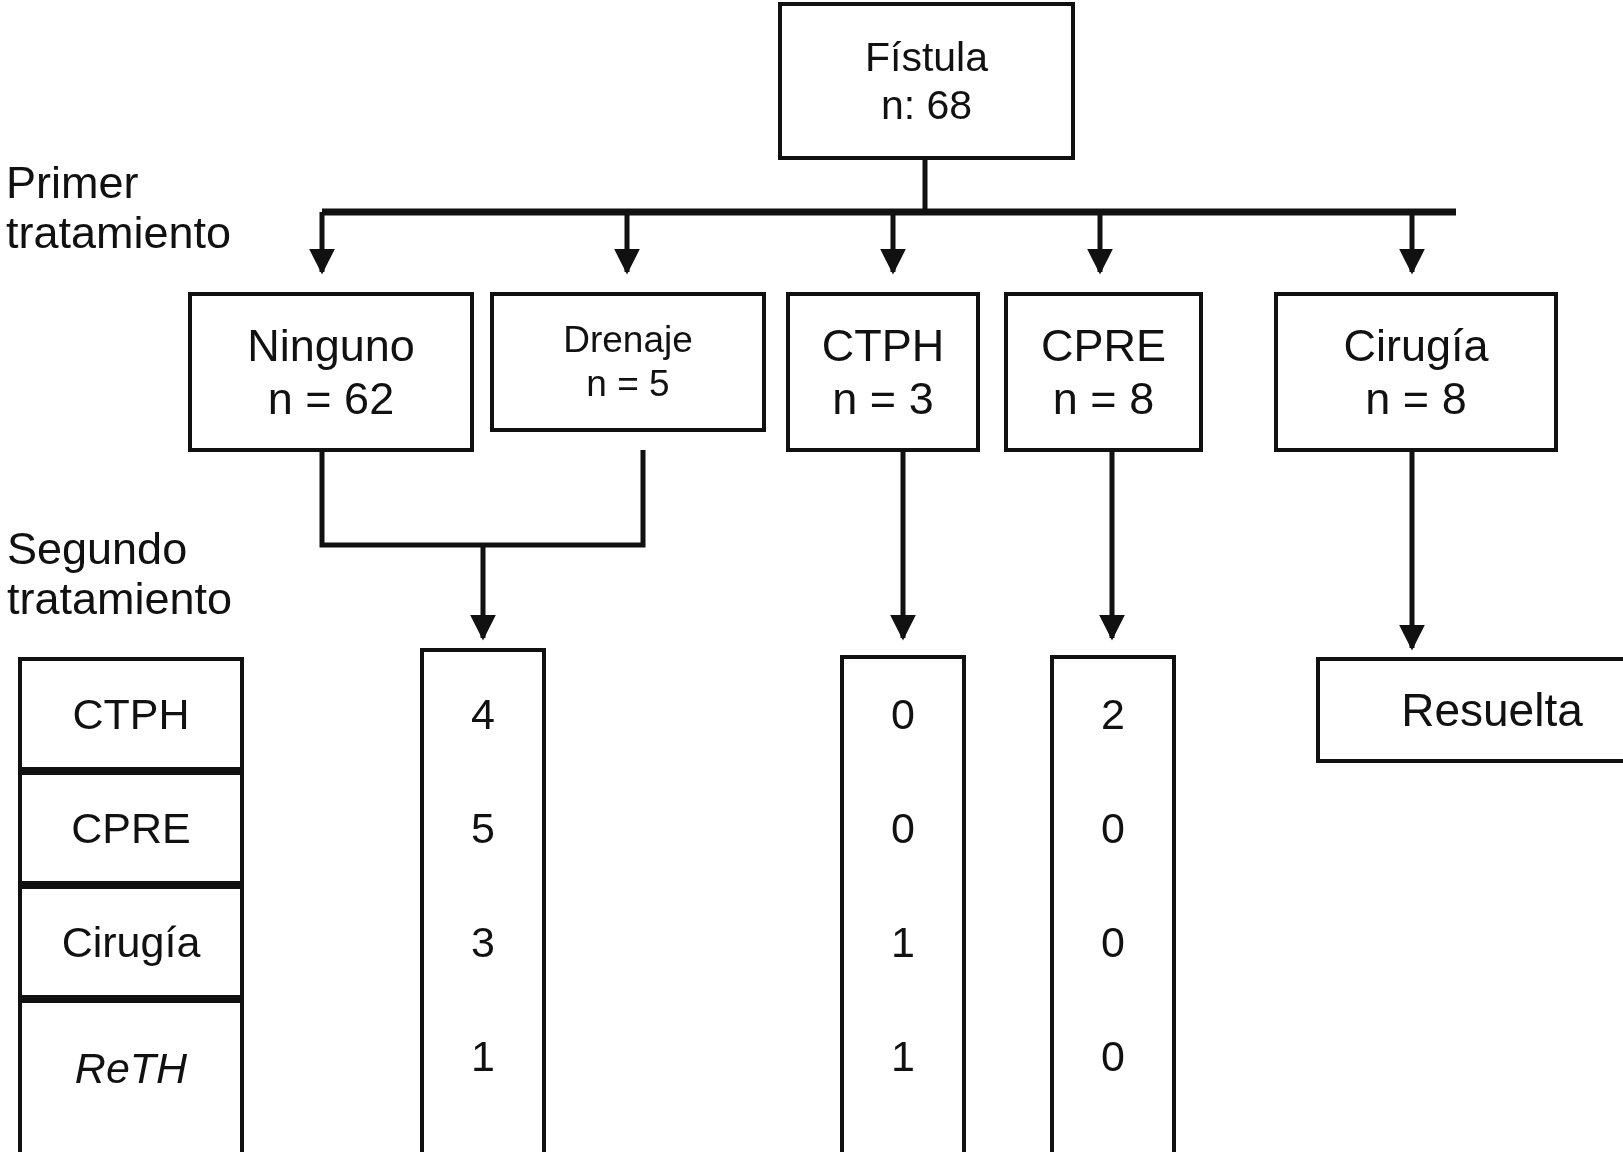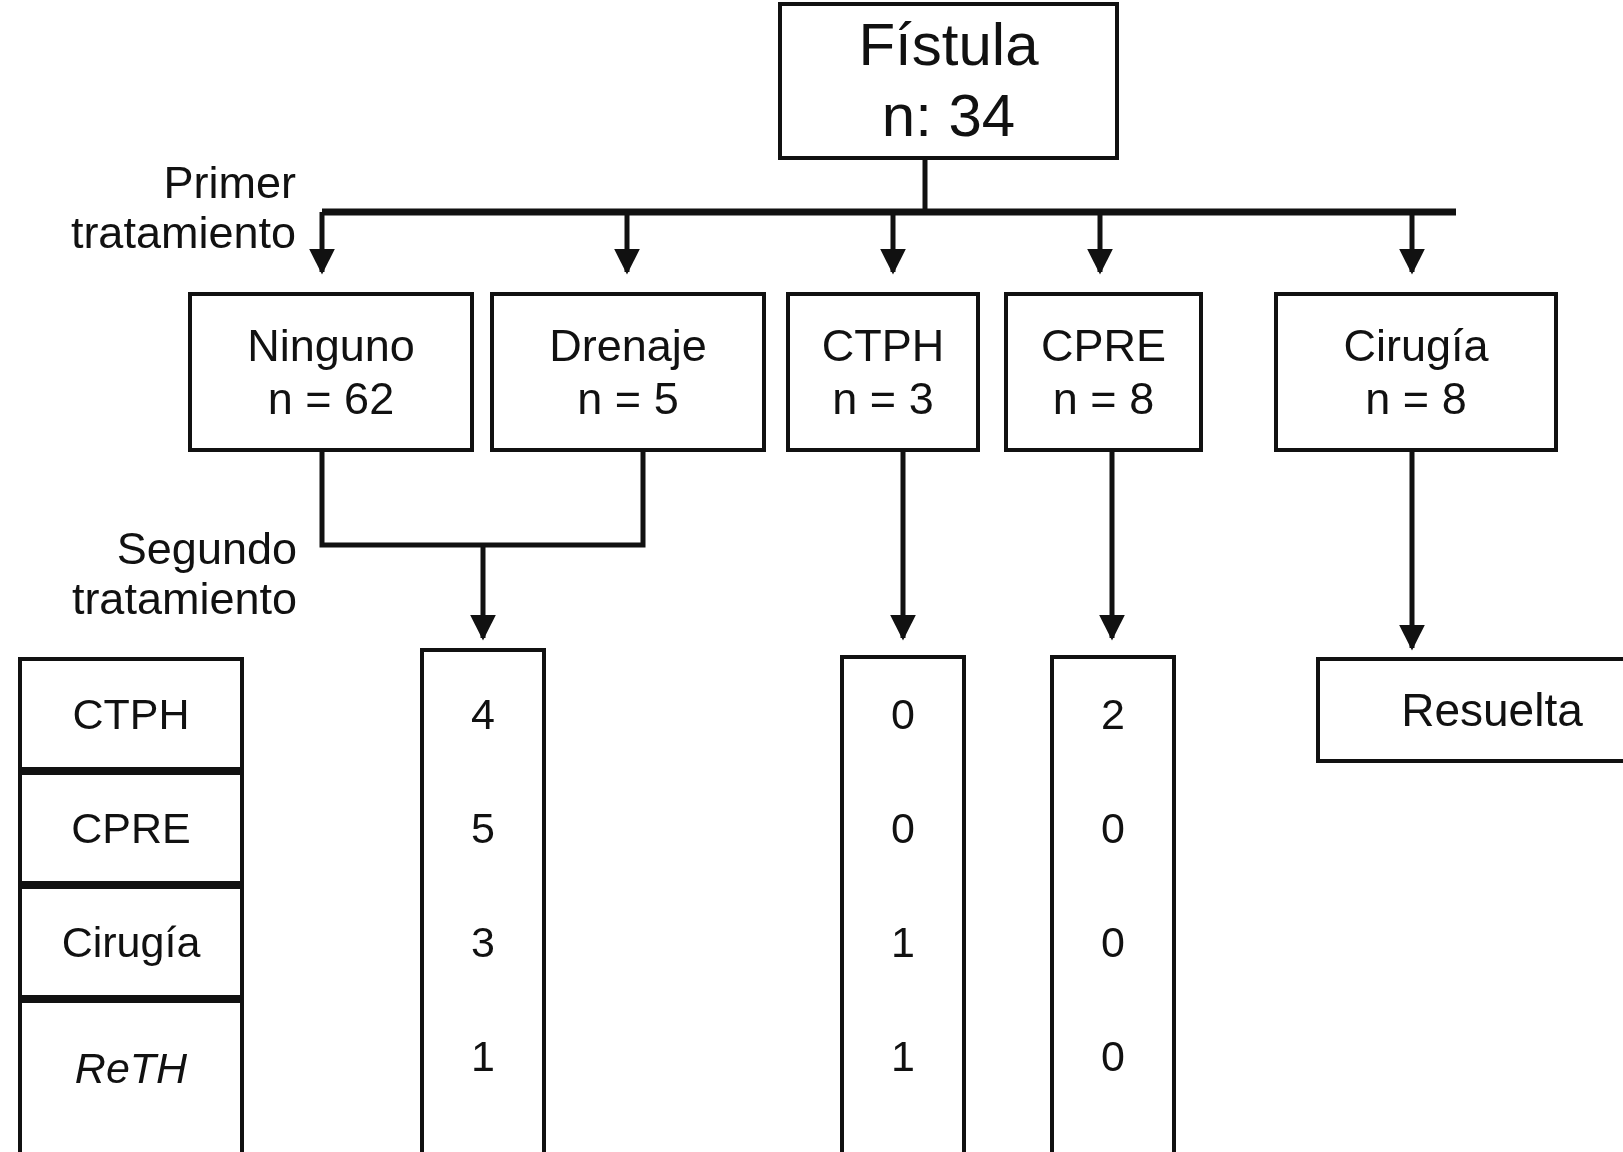--- a/index.html
+++ b/index.html
@@ -29,21 +29,21 @@
     text-align: center;
   }
   .node .ln {
     display: block;
     white-space: nowrap;
   }
   .side-label {
     position: absolute;
     line-height: 1.12;
     white-space: pre-line;
-    text-align: right;
+    text-align: left;
   }
   .legend-box {
     position: absolute;
     box-sizing: border-box;
     border: 4px solid #111111;
     background: #ffffff;
     display: flex;
     align-items: center;
     justify-content: center;
   }
@@ -122,31 +122,31 @@
       <path d="M 1412,452 L 1412,648" stroke="#111111" stroke-width="5" fill="none" marker-end="url(#arrow)"></path>
     </g>
   </svg>
 
   <div class="side-label" style="left:6px; top:158px; width:290px; font-size:45px;">Primer
 tratamiento</div>
 
   <div class="side-label" style="left:7px; top:524px; width:290px; font-size:45px;">Segundo
 tratamiento</div>
 
-  <div class="node" style="left:778px; top:2px; width:341px; height:158px; font-size:60px;">
+  <div class="node" style="left:778px; top:2px; width:297px; height:158px; font-size:41px;">
     <span class="ln">Fístula</span>
-    <span class="ln">n: 34</span>
+    <span class="ln">n: 68</span>
   </div>
 
   <div class="node" style="left:188px; top:292px; width:286px; height:160px; font-size:45px;">
     <span class="ln">Ninguno</span>
     <span class="ln">n = 62</span>
   </div>
 
-  <div class="node" style="left:490px; top:292px; width:276px; height:160px; font-size:45px;">
+  <div class="node" style="left:490px; top:292px; width:276px; height:140px; font-size:37px;">
     <span class="ln">Drenaje</span>
     <span class="ln">n = 5</span>
   </div>
 
   <div class="node" style="left:786px; top:292px; width:194px; height:160px; font-size:45px;">
     <span class="ln">CTPH</span>
     <span class="ln">n = 3</span>
   </div>
 
   <div class="node" style="left:1004px; top:292px; width:199px; height:160px; font-size:45px;">

